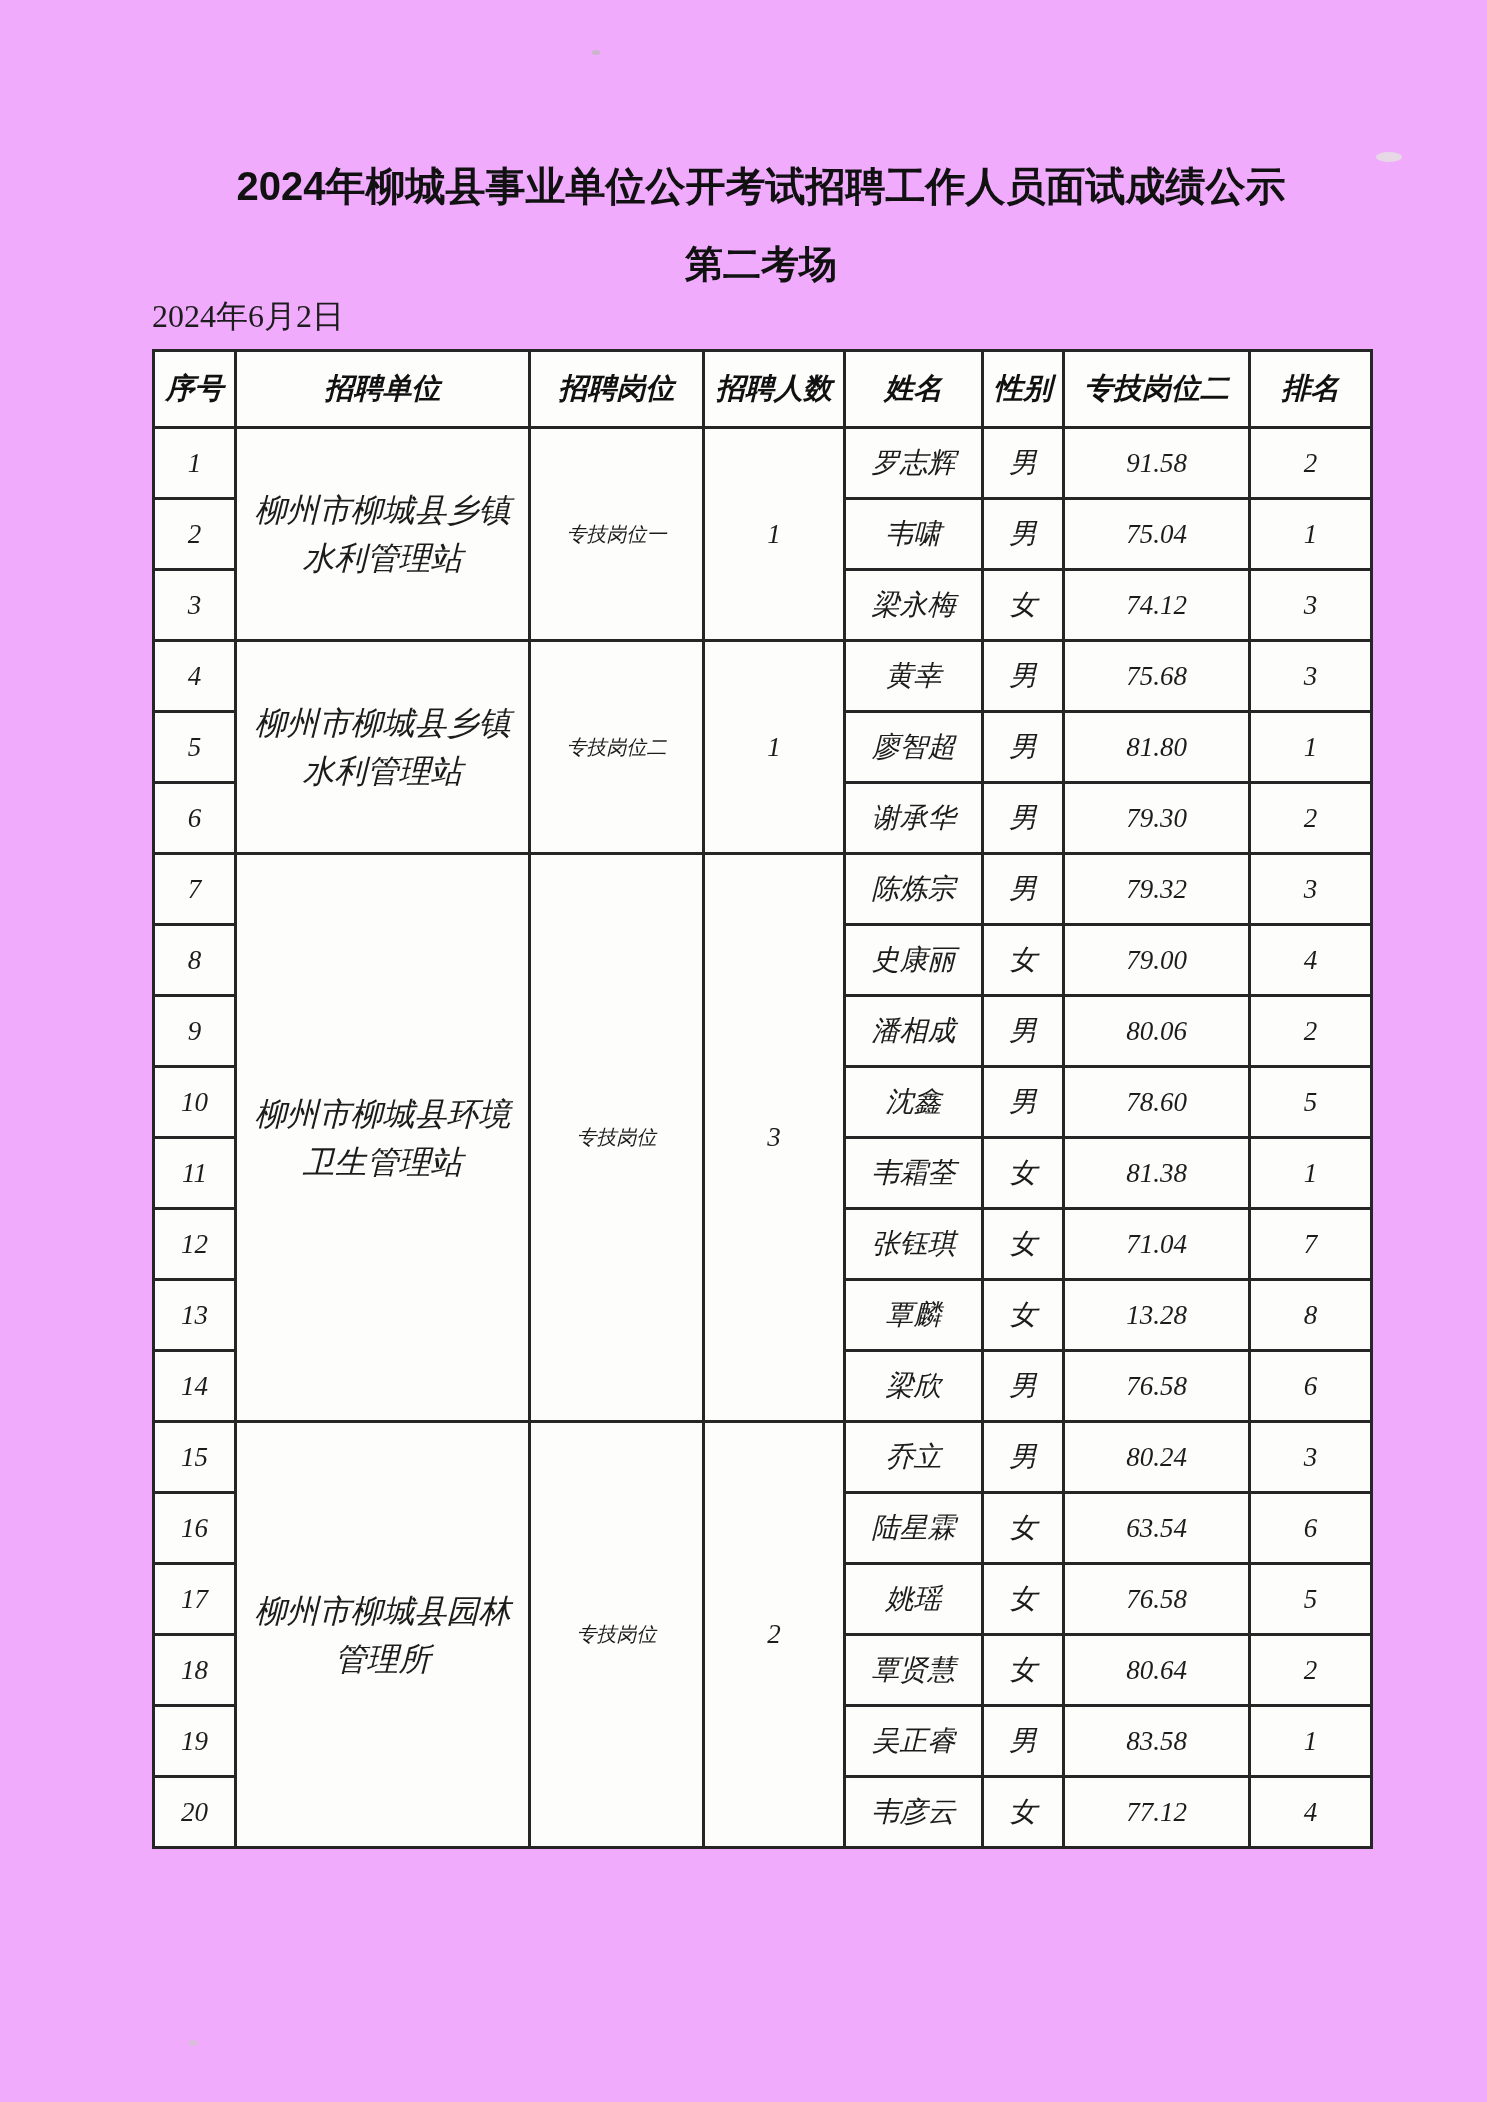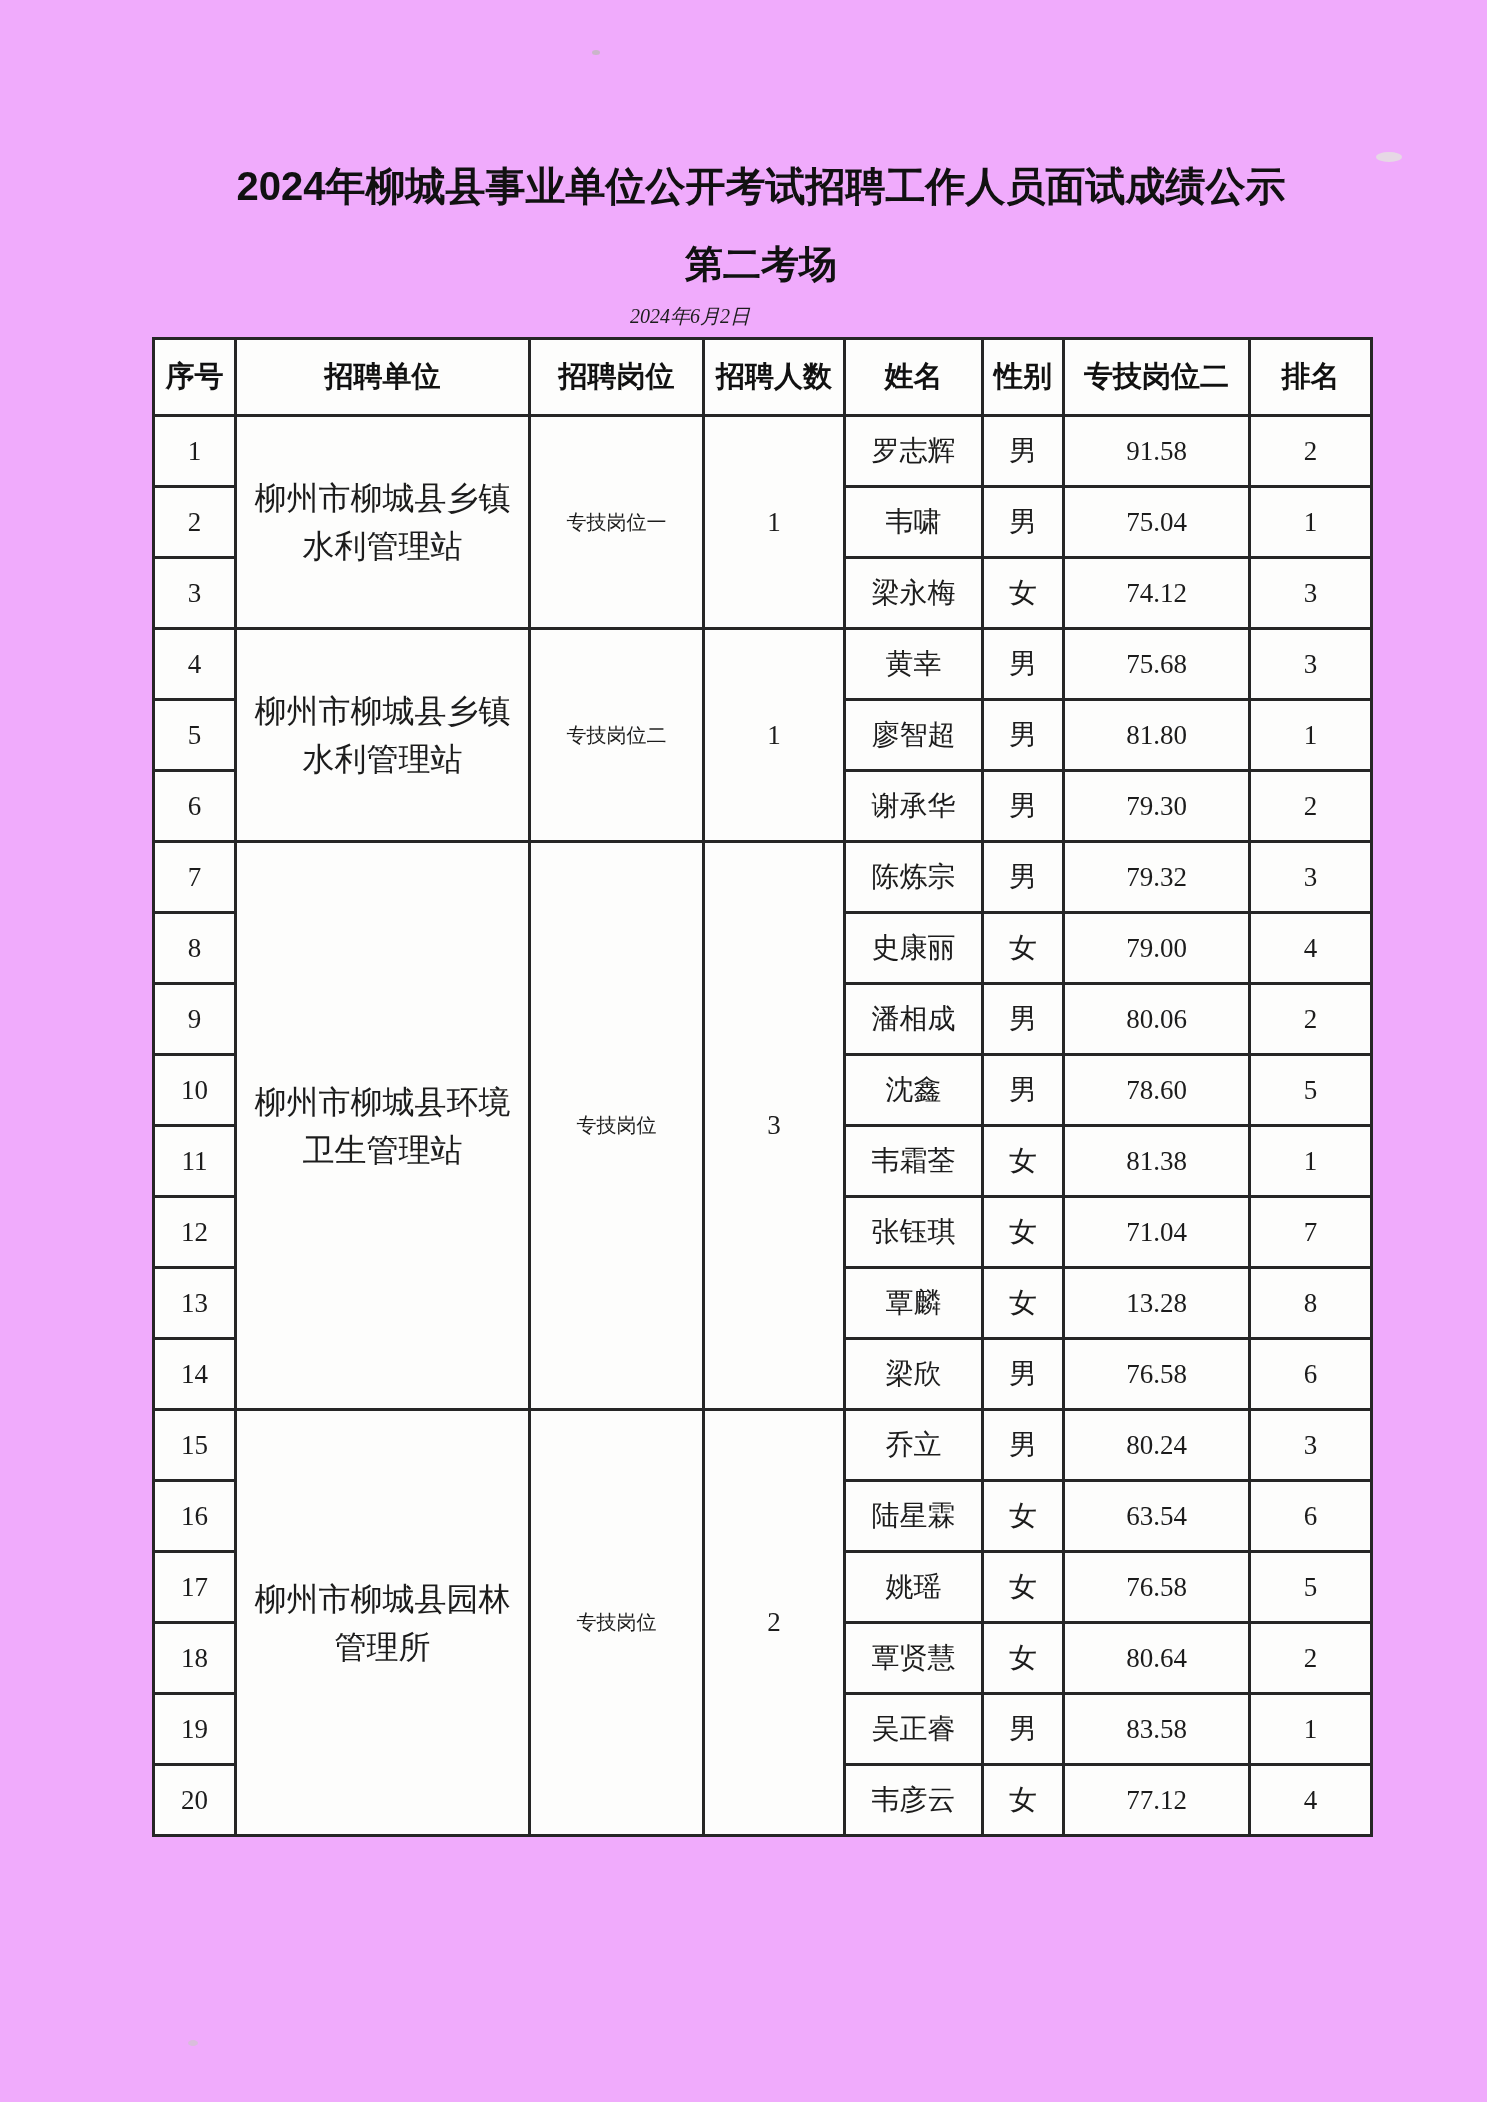--- a/index.html
+++ b/index.html
@@ -24,28 +24,29 @@
   .subtitle {
     margin:0; margin-top:34px;
     width:1218px; margin-left:152px;
     text-align:center;
     font-family:"Liberation Sans","DejaVu Sans",sans-serif;
     font-weight:bold; font-size:38px; line-height:42px;
     color:#111;
   }
   .date {
     width:1218px; margin-left:152px; margin-top:16px;
-    text-align:center; padding-right:142px; box-sizing:border-box;
-    font-size:20px; line-height:30px; color:#1c1c1c;font-style:italic;
+    text-align:left; padding-right:142px; box-sizing:border-box;
+    font-size:32px; line-height:30px; color:#1c1c1c;
   }
 
   table.score-table {
-    margin-left:152px; margin-top:6px;
+    margin-left:152px; margin-top:18px;
     border-collapse:collapse; table-layout:fixed;
     width:1218px;
+    font-style:italic;
   }
   .score-table th, .score-table td {
     border:3px solid #262626;
     text-align:center; vertical-align:middle;
     padding:0 6px; box-sizing:border-box;
     background:#fdfdfc;
   }
   .score-table th {
     height:77px;
     font-size:29px; font-weight:bold; color:#111;

